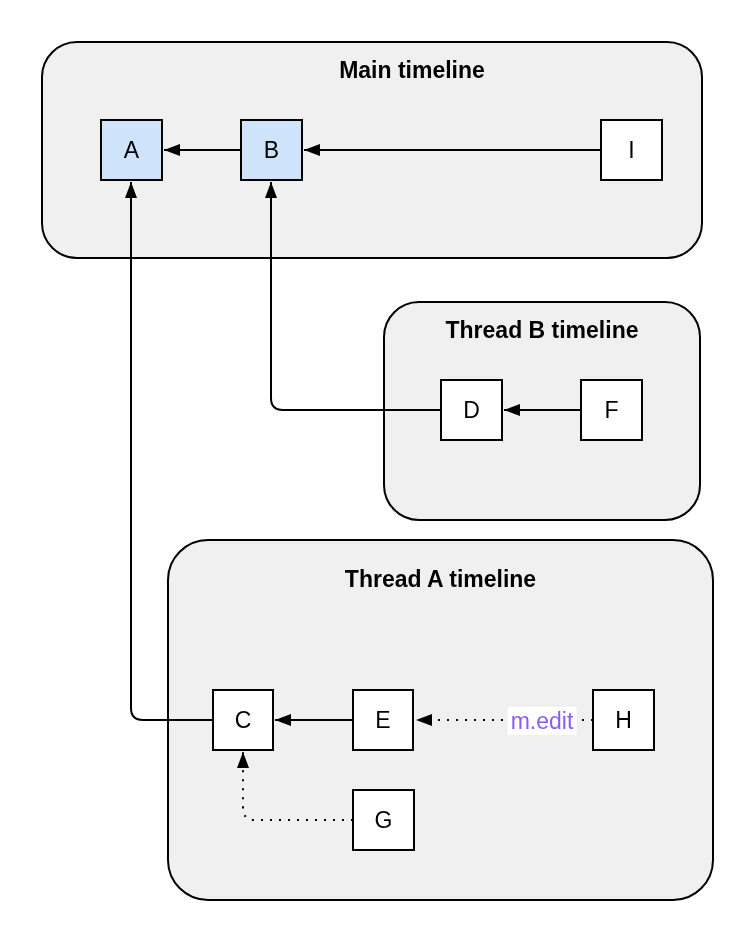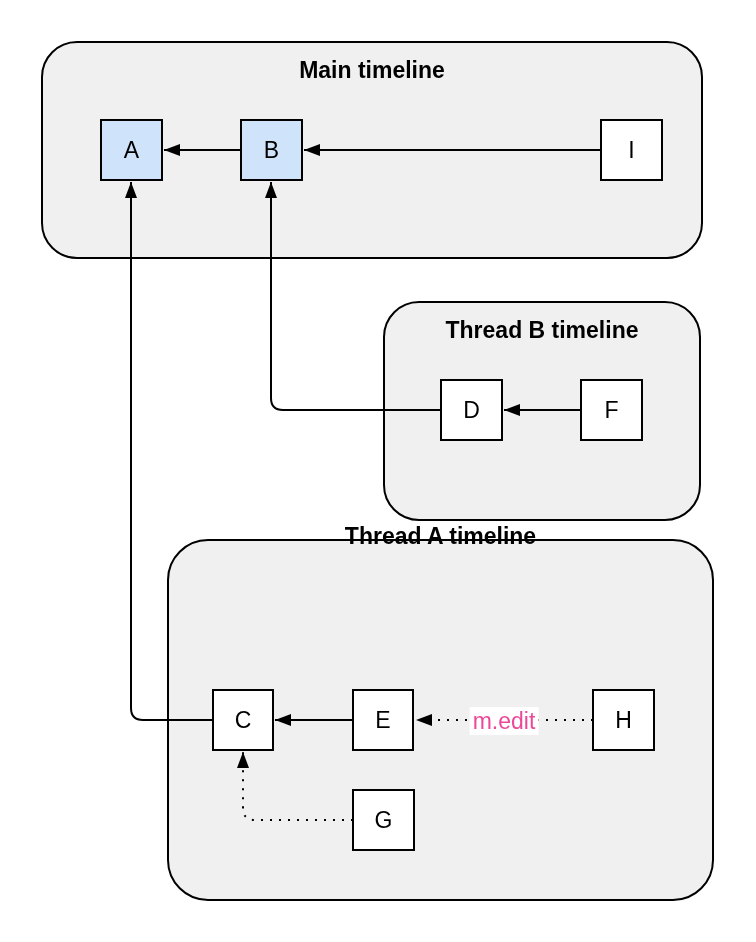--- a/index.html
+++ b/index.html
@@ -29,23 +29,23 @@
     pointer-events: none;
   }
   .container-title {
     position: absolute;
     text-align: center;
     font-size: 23px;
     font-weight: bold;
     color: #000000;
     line-height: 26px;
   }
-  .title-main    { left: 42px;  top: 57px;  width: 660px; }
+  .title-main    { left: 42px;  top: 57px;  width: 660px; padding-left: 40px; }
   .title-threadb { left: 384px; top: 317px; width: 316px; }
-  .title-threada { left: 168px; top: 523px; width: 545px; }
+  .title-threada { left: 168px; top: 566px; width: 545px; }
   .node-label {
     position: absolute;
     display: flex;
     align-items: center;
     justify-content: center;
     font-size: 23px;
     color: #000000;
   }
   .nl-a { left: 101px; top: 120px; width: 61px; height: 60px; }
   .nl-b { left: 241px; top: 120px; width: 61px; height: 60px; }
@@ -53,25 +53,26 @@
   .nl-d { left: 441px; top: 380px; width: 61px; height: 60px; }
   .nl-f { left: 581px; top: 380px; width: 61px; height: 60px; }
   .nl-c { left: 213px; top: 690px; width: 60px; height: 60px; }
   .nl-e { left: 353px; top: 690px; width: 60px; height: 60px; }
   .nl-h { left: 593px; top: 690px; width: 61px; height: 60px; }
   .nl-g { left: 353px; top: 790px; width: 61px; height: 60px; }
   .edge-label {
     position: absolute;
     transform: translate(-50%, -50%);
     font-size: 23px;
-    color: #ec4899;
+    color: #8b5cf6;
     background: #ffffff;
     padding: 0 3px;
     white-space: nowrap;
     line-height: 28px;
+    margin-left: 38px;
   }
   .el-medit     { left: 504px; top: 721px; }
   .el-mreaction { left: 276px; top: 852px; }
 </style>
 </head>
 <body>
 
 <div class="stage">
 
   <svg width="756" height="942" viewBox="0 0 756 942">

